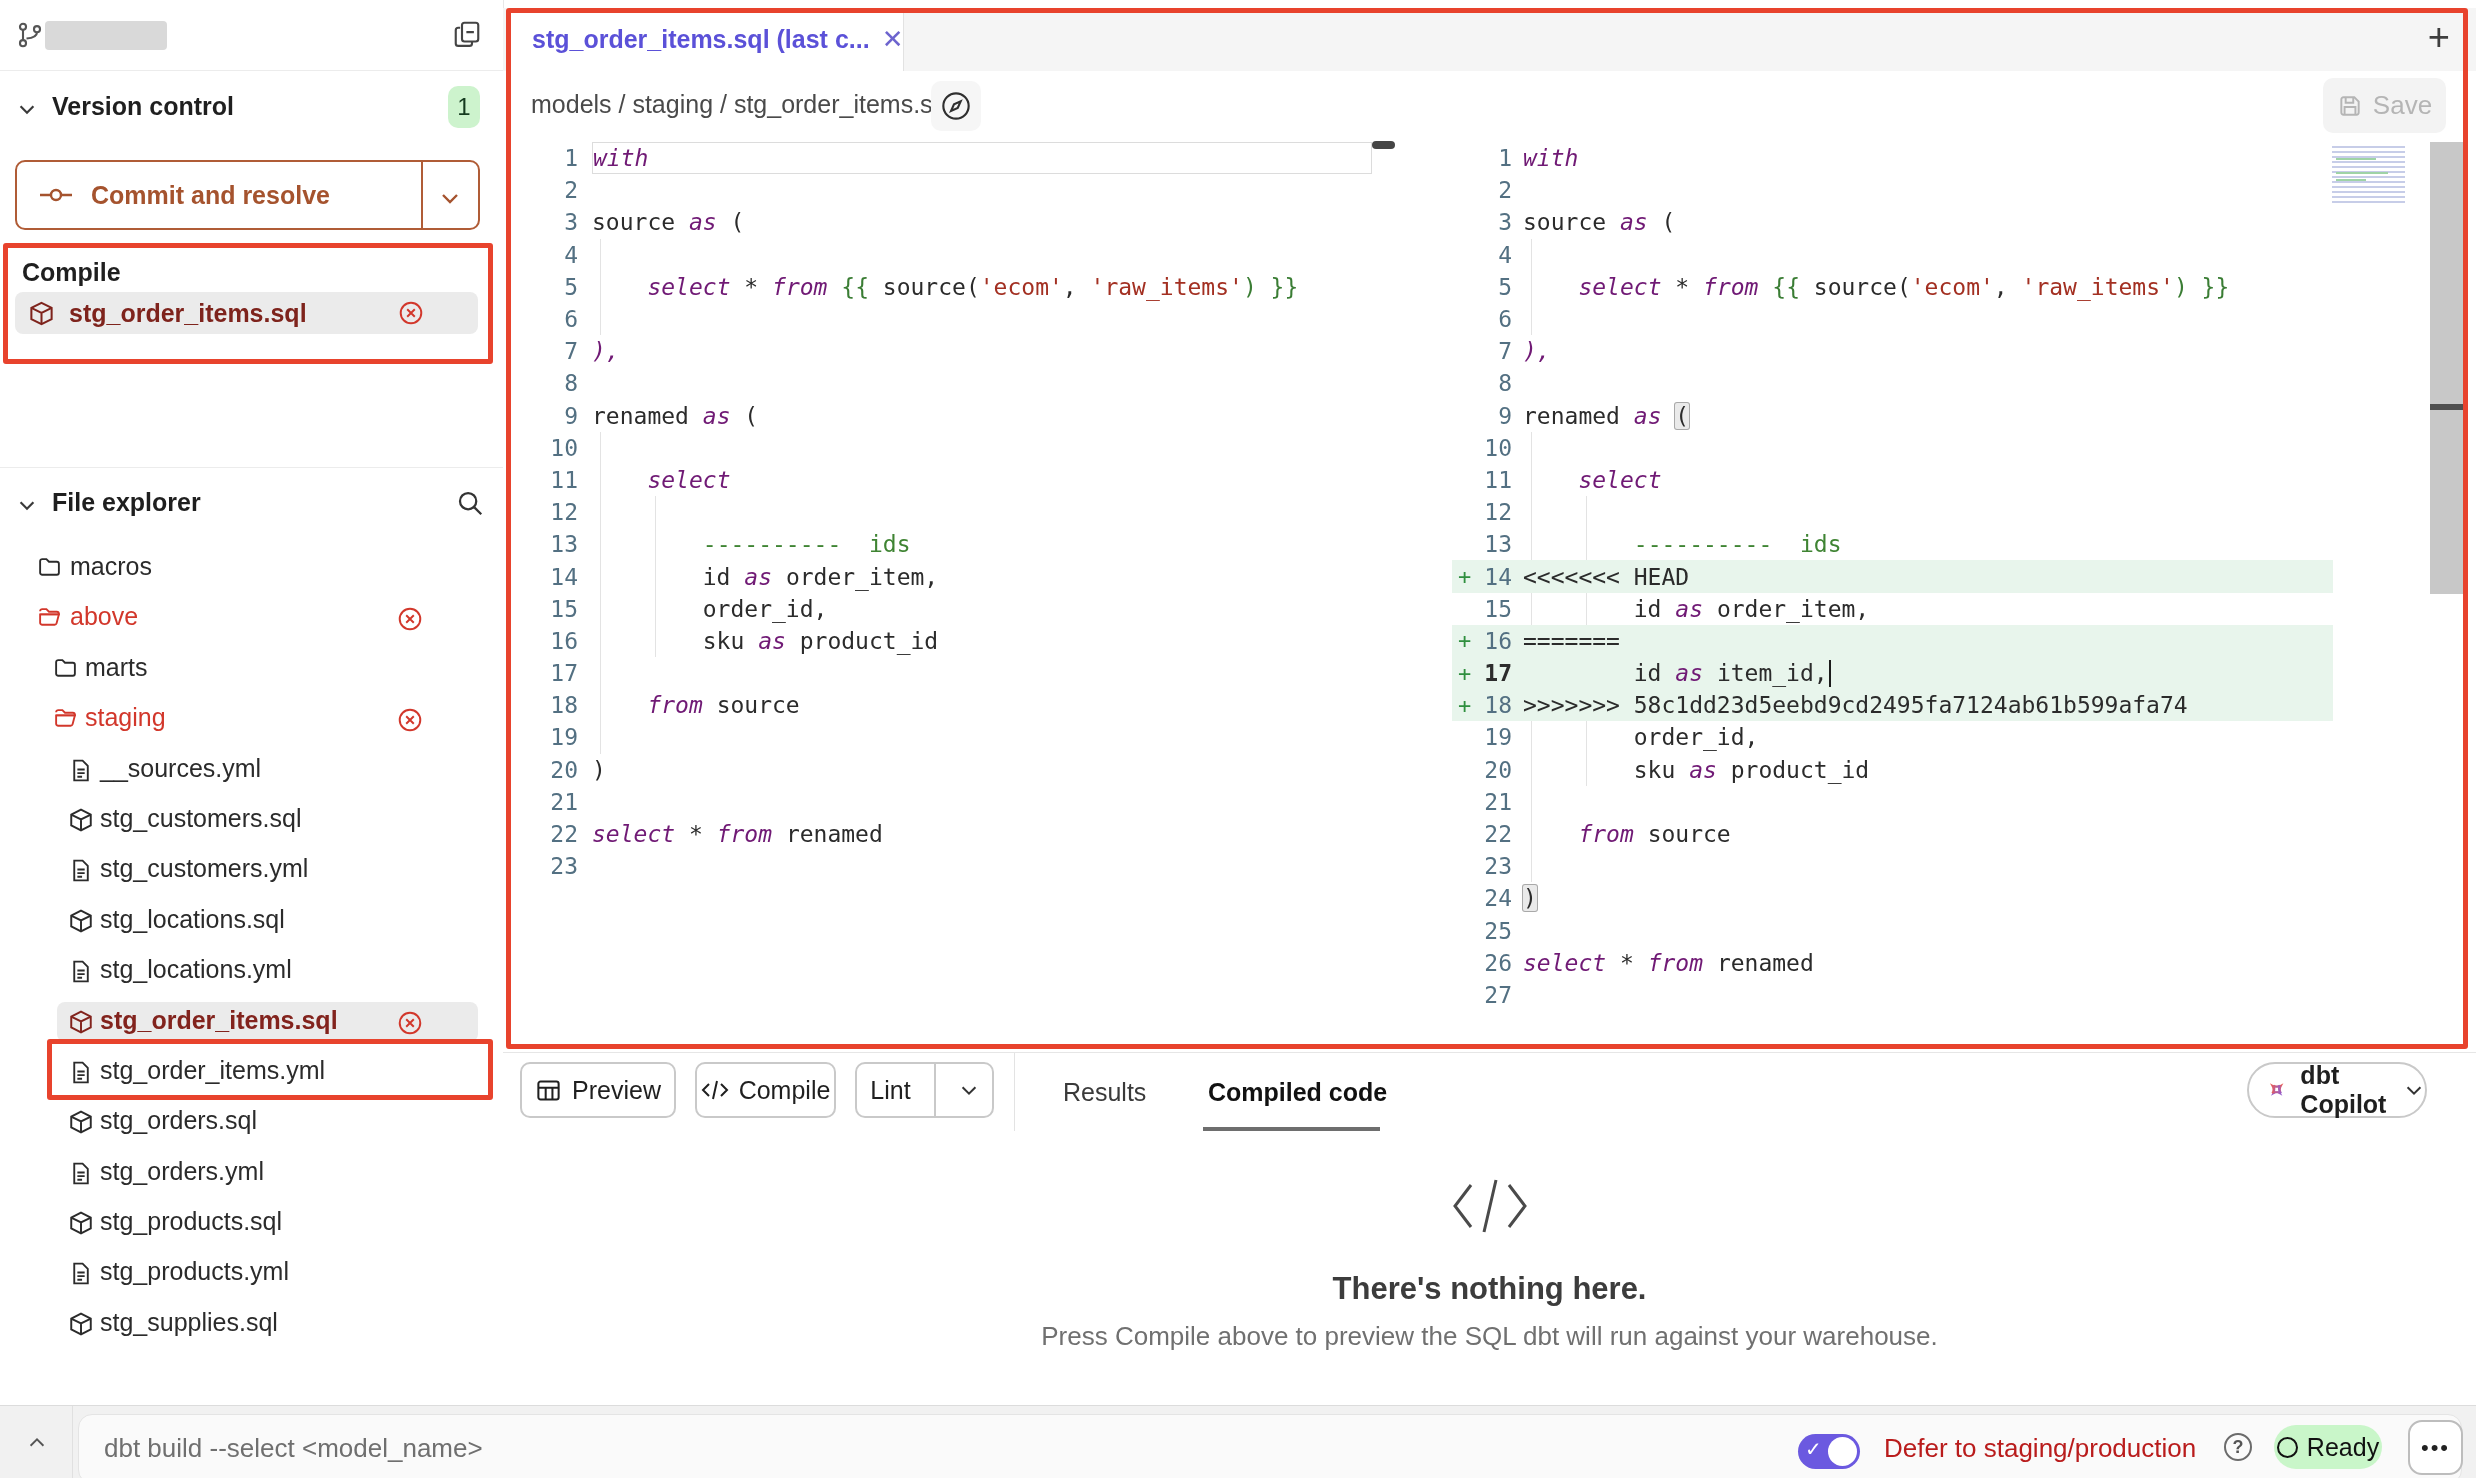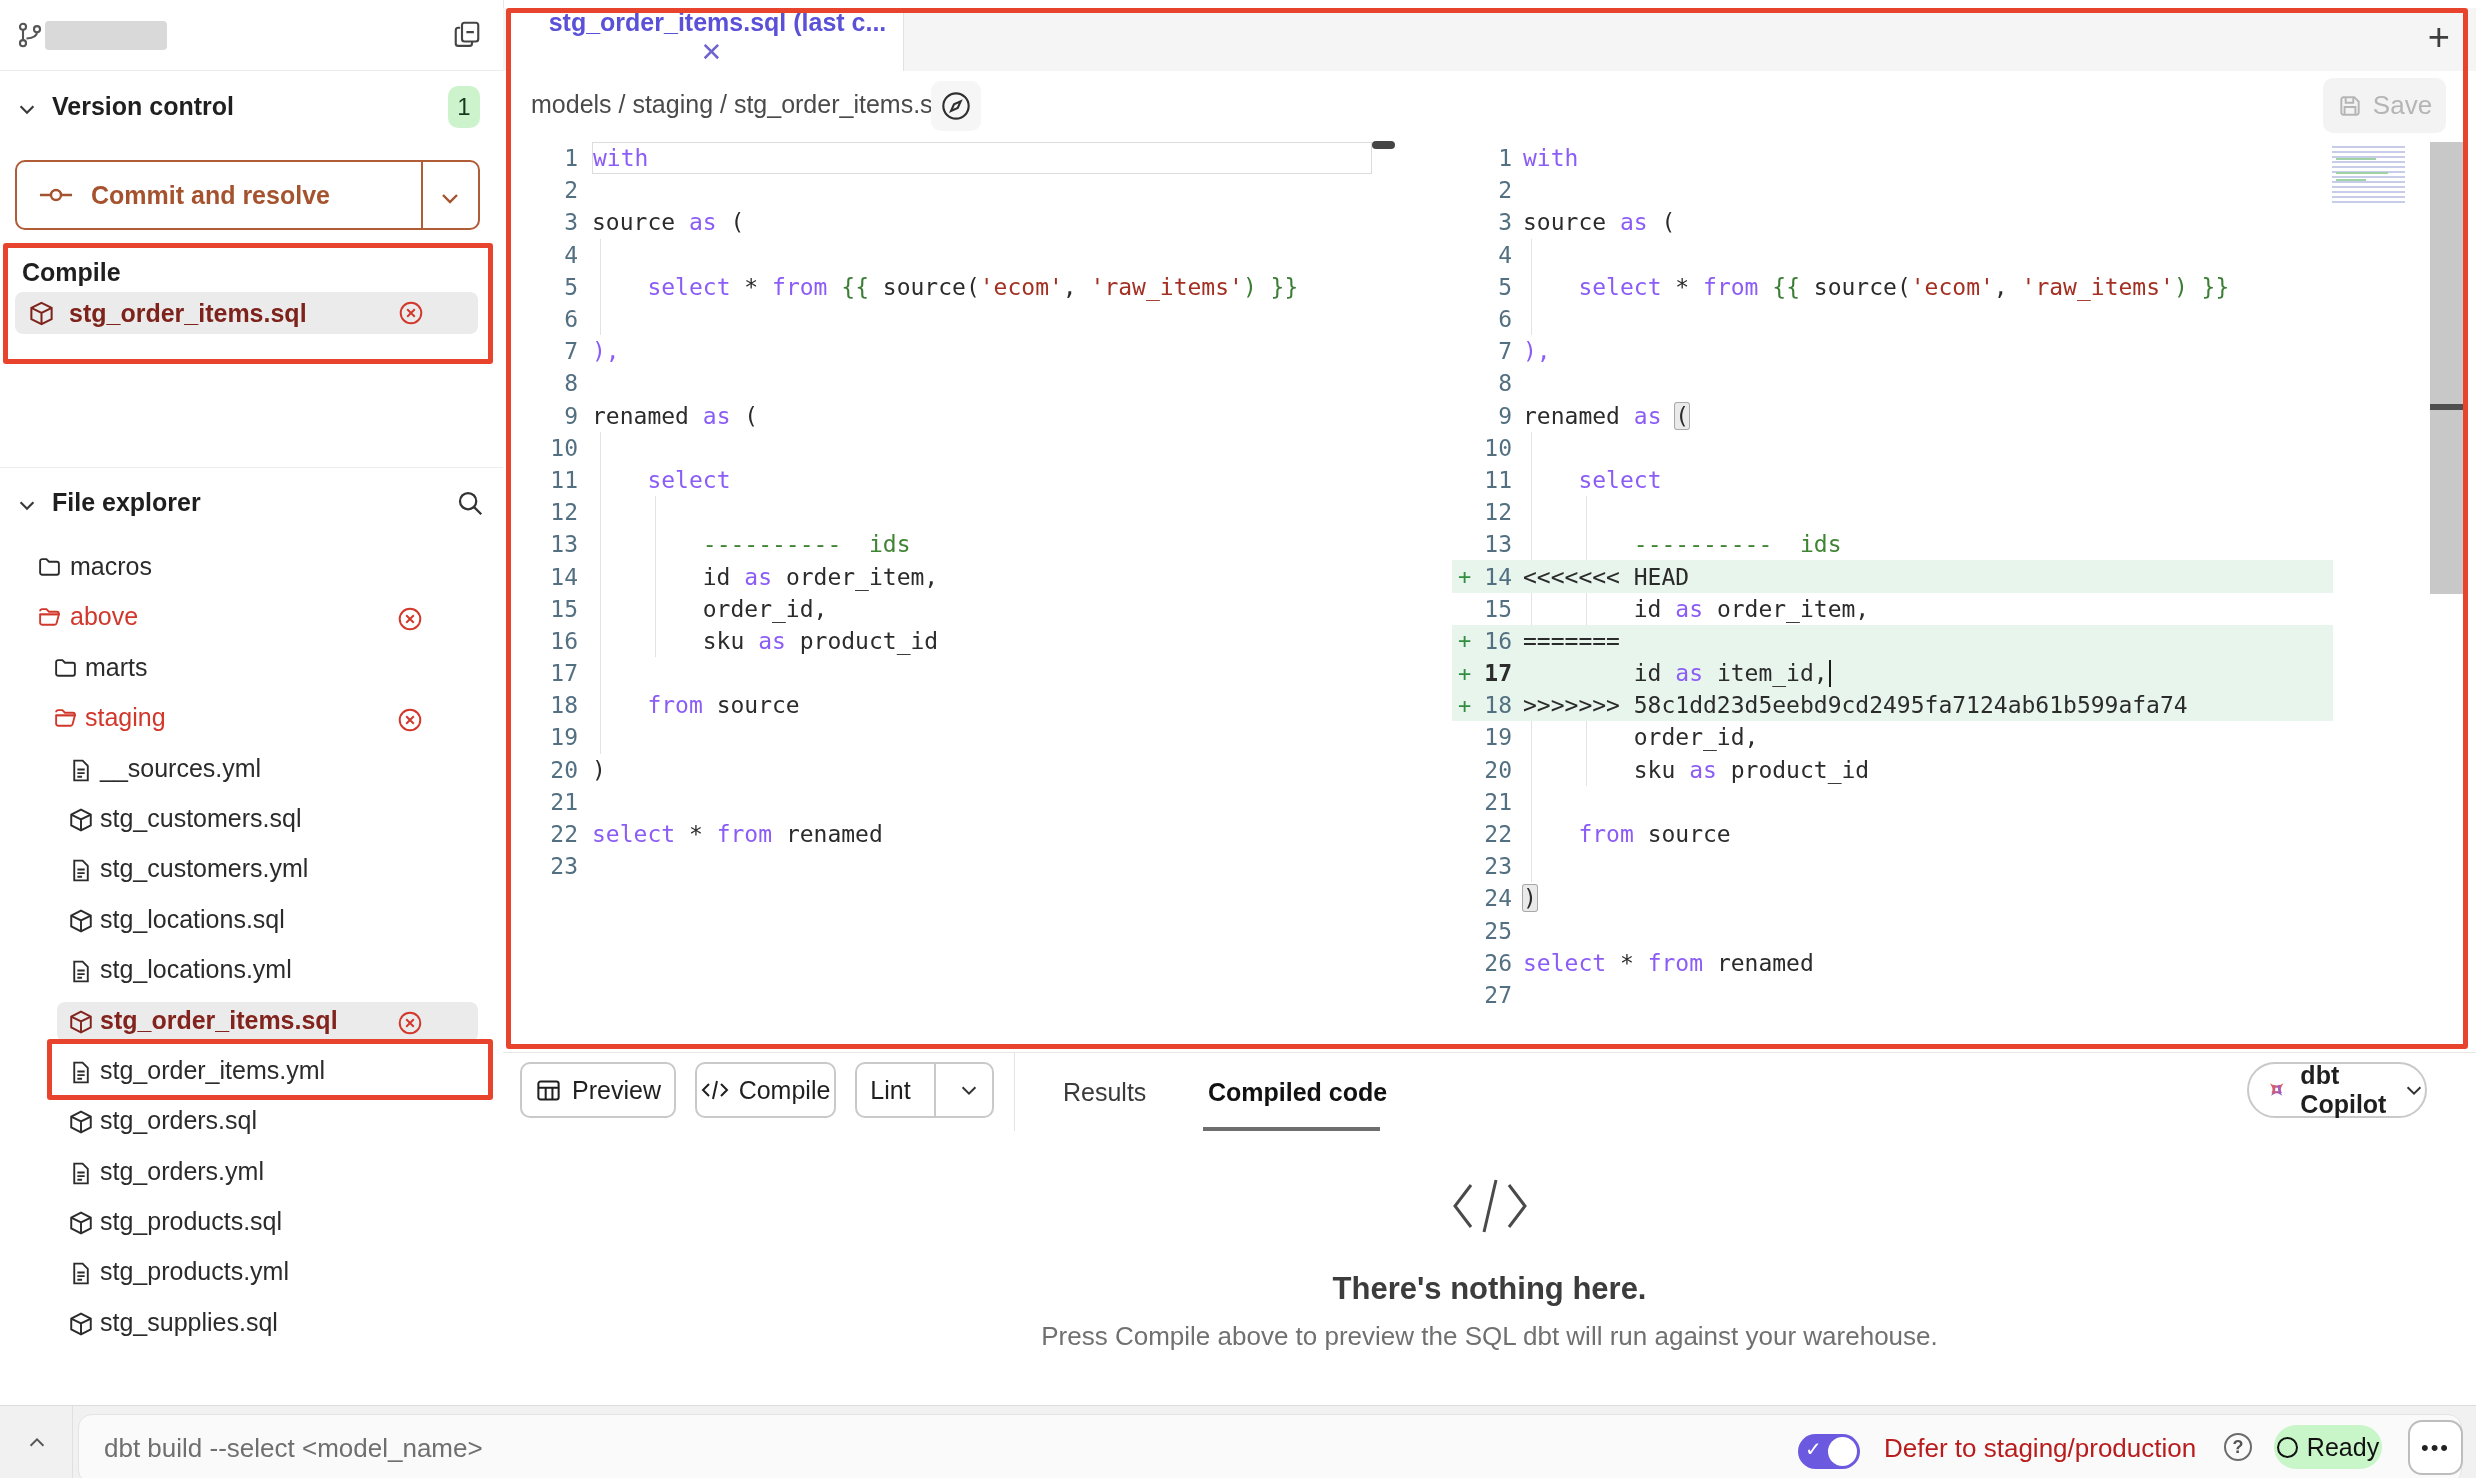--- a/index.html
+++ b/index.html
@@ -39,21 +39,21 @@
   .file-row{position:relative;height:50.4px;display:flex;align-items:center;font-size:25px;color:#2b2b2b;}
   .file-row .ficon{position:absolute;top:12px;color:#2b2b2b;}
   .file-row .fname{position:absolute;top:9px;white-space:nowrap;}
   .file-row.conflict .ficon,.file-row.conflict .fname{color:#d2372b;}
   .file-row.changed .ficon,.file-row.changed .fname{color:#82231d;font-weight:600;}
   .file-row .selbg{position:absolute;left:57px;right:25px;top:5px;bottom:5px;background:#ebebeb;border-radius:8px;}
   .cx{position:absolute;left:397px;top:13px;color:#d2372b;}
   
   .tabbar{left:503px;top:8px;width:1973px;height:63px;background:#f5f5f5;border-bottom:1px solid #e2e2e2;}
   .tab-active{position:absolute;left:5px;top:0;width:395px;height:63px;background:#fff;
-              border-right:1px solid #e2e2e2;display:flex;align-items:center;flex-direction:column;}
+              border-right:1px solid #e2e2e2;display:flex;align-items:center;}
   .tab-label{margin-left:24px;font-size:25px;font-weight:600;color:#5b51d8;white-space:nowrap;}
   .tab-close{margin-left:12px;font-size:26px;color:#6d64ce;}
   .tab-plus{position:absolute;right:26px;top:8px;font-size:38px;font-weight:300;color:#3f3f3f;}
   .crumbbar{left:503px;top:71px;width:1973px;height:69px;background:#fff;border-bottom:1px solid #f0f0f0;}
   .crumb{position:absolute;left:28px;top:19px;font-size:25px;color:#4a4a4a;}
   .lineage-btn{position:absolute;left:428px;top:10px;width:50px;height:50px;background:#f6f6f6;
                border-radius:10px;display:flex;align-items:center;justify-content:center;color:#2f2f2f;}
   .save-btn{position:absolute;right:30px;top:7px;width:123px;height:55px;background:#f3f3f3;border-radius:10px;
             display:flex;align-items:center;justify-content:center;color:#b5b5b5;font-size:26px;gap:10px;}
   
@@ -67,21 +67,21 @@
   .cl-num{color:#537082;text-align:right;}
   .pane-left .cl-num{width:77px;padding-right:7px;box-sizing:border-box;}
   .pane-right .cl-num{width:34px;}
   .cl-num.cur{color:#2c2c2c;font-weight:700;}
   .cl-code{flex:1;position:relative;white-space:pre;height:100%;display:flex;align-items:center;}
   .pane-left .cl-code{margin-left:7px;}
   .pane-right .cl-code{margin-left:11px;}
   .cl-row.active .cl-code{border:1px solid #dcdcdc;box-sizing:border-box;}
   .guide{position:absolute;top:0;bottom:0;border-left:1px solid #e3e3e3;}
   .g1{left:8px;} .g2{left:63px;}
-  .tk-k{color:#8b5cf6;} .tk-s{color:#a33022;} .tk-j{color:#3a7d34;} .tk-c{color:#3f8433;}
+  .tk-k{color:#701a75;font-style:italic;} .tk-s{color:#a33022;} .tk-j{color:#3a7d34;} .tk-c{color:#3f8433;}
   .tk-hb{background:#eaeaea;box-shadow:0 0 0 1px #a9a9a9;border-radius:2px;}
   .cl-cursor{display:inline-block;width:2.5px;height:27px;background:#1c1c1c;margin-left:1px;}
   .lscroll{left:1372px;top:141px;width:23px;height:8px;background:#454545;border-radius:4px;}
   .minimap{left:2332px;top:146px;width:73px;height:58px;
      background:repeating-linear-gradient(to bottom,#c7cde8 0 2px,transparent 2px 5px);}
   .minimap i{position:absolute;height:2px;background:#9fd3a6;}
   .rscroll-track{left:2430px;top:142px;width:34px;height:452px;background:#c8c8c8;}
   .rscroll-mark{left:2430px;top:404px;width:34px;height:6px;background:#4f4f4f;}
   
   .toolbar{left:503px;top:1052px;width:1973px;height:79px;background:#fff;

